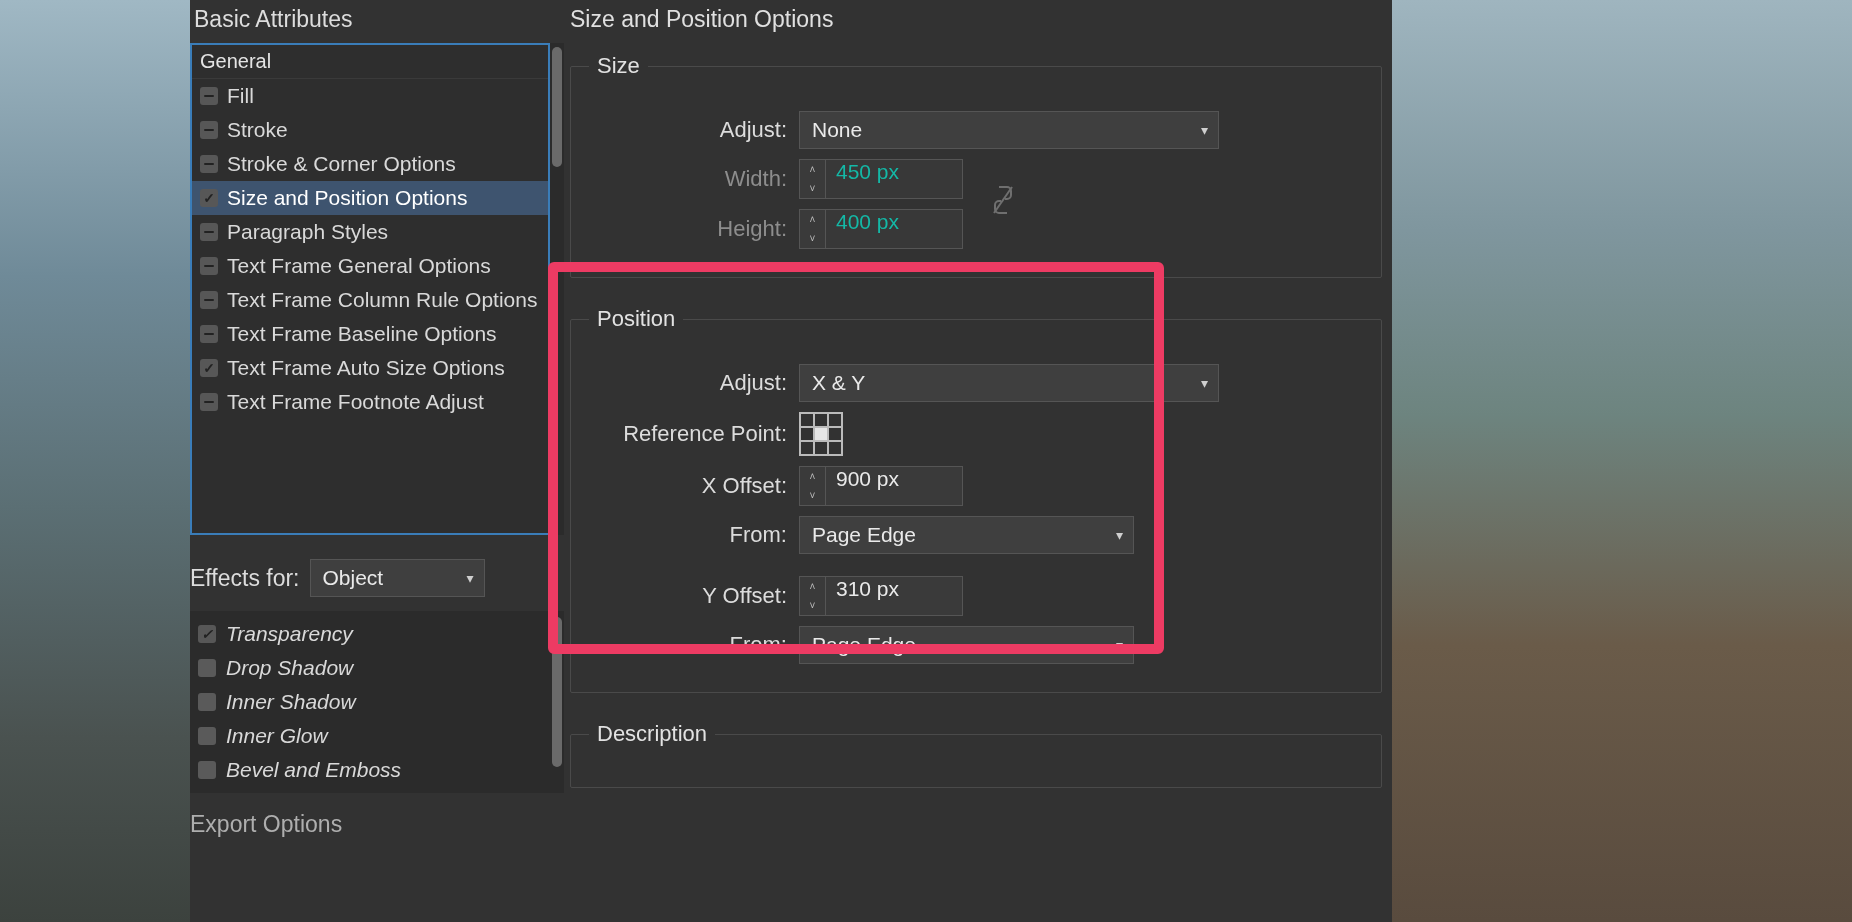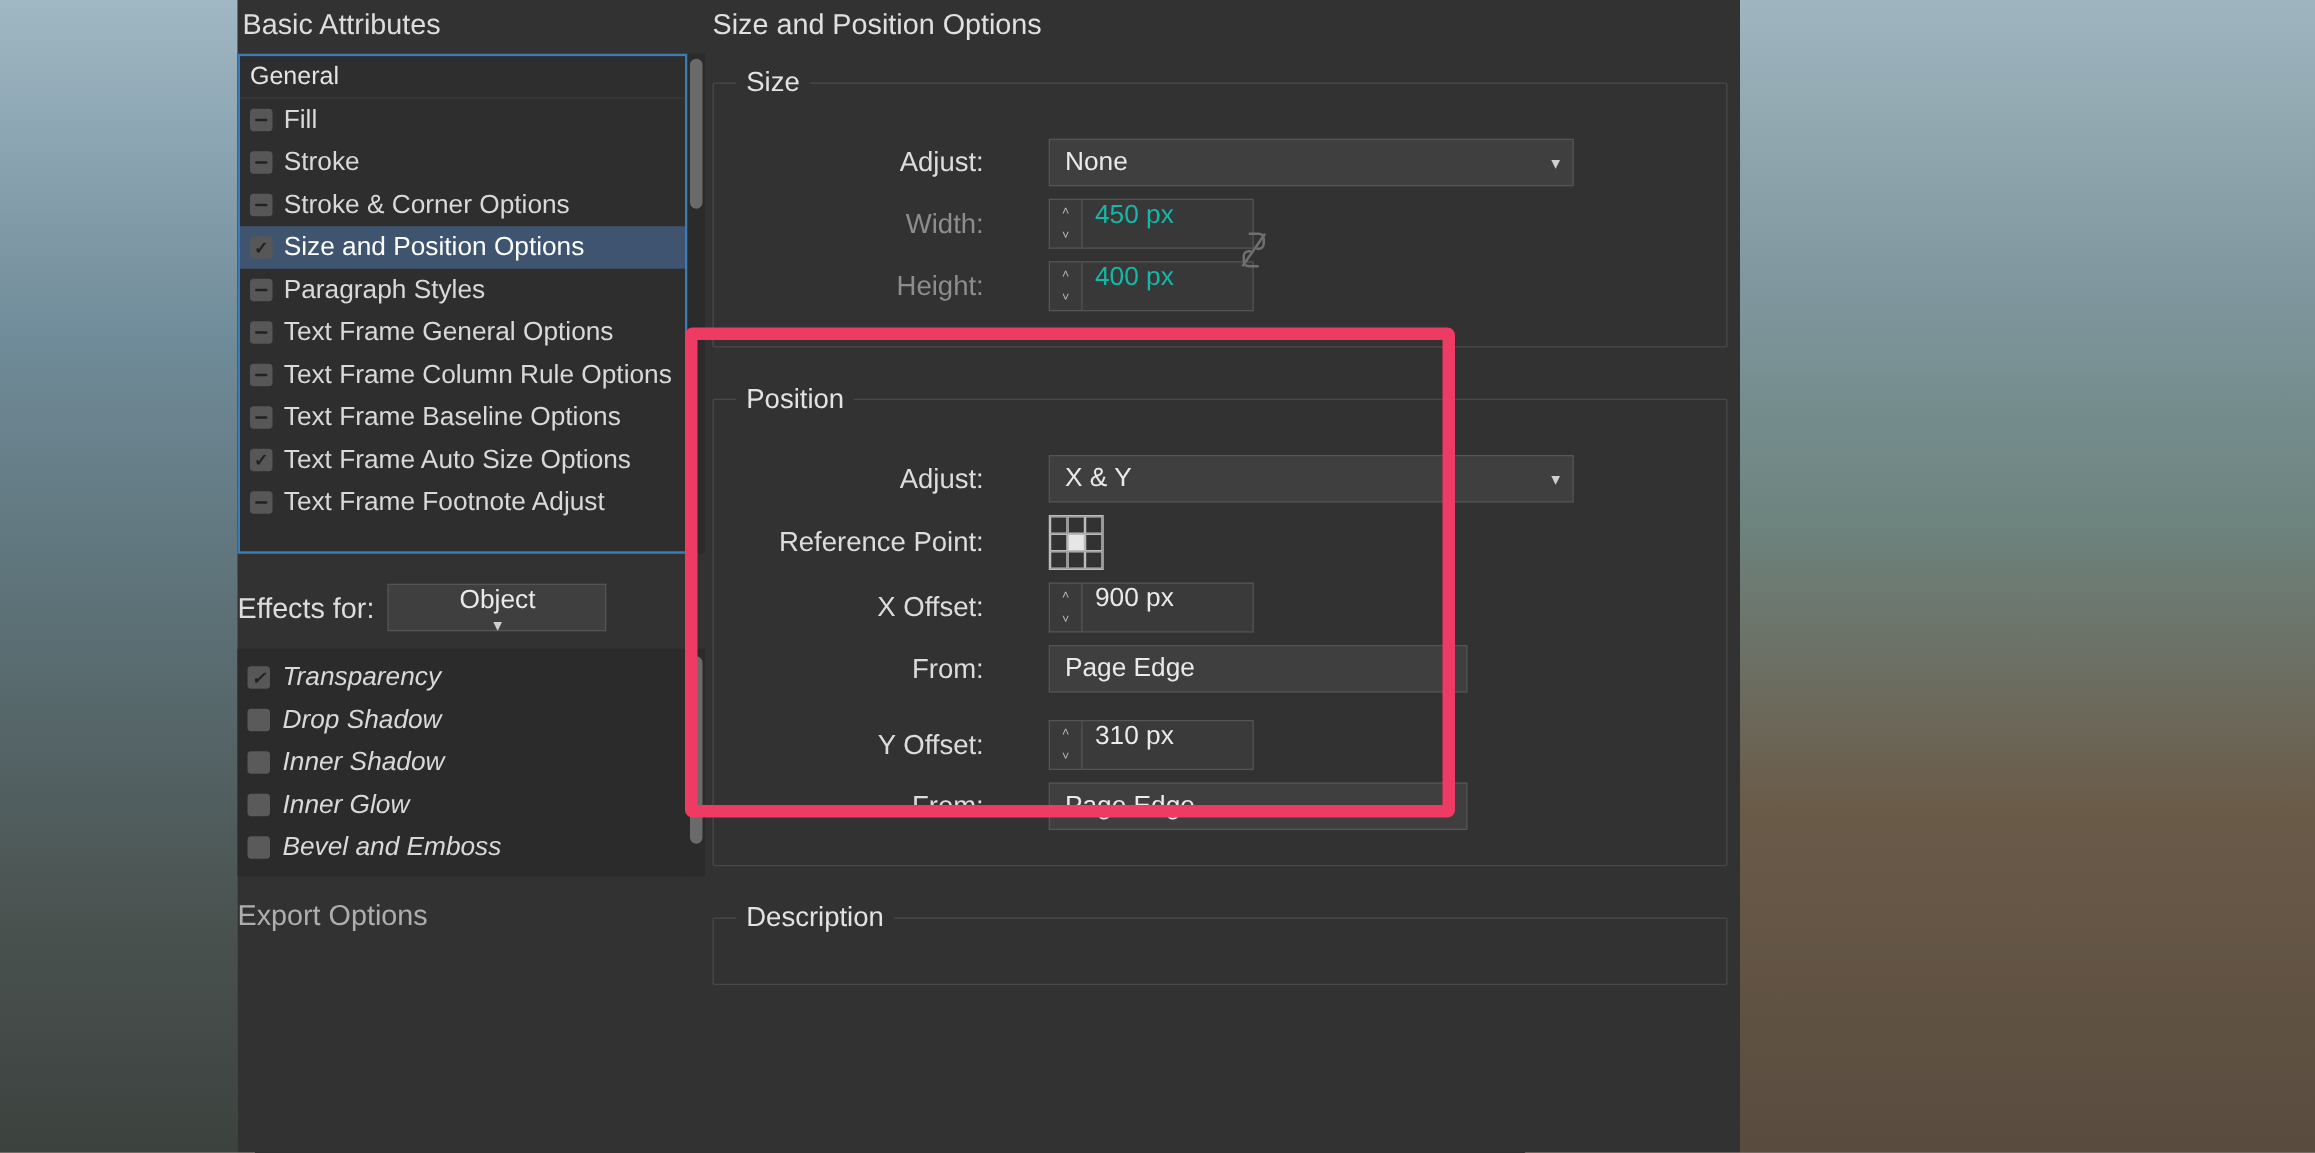--- a/index.html
+++ b/index.html
@@ -10,55 +10,55 @@
   .bg-left, .bg-right { position:absolute; top:0; bottom:0; z-index:0; }
   .bg-left { left:0; width:190px; background:linear-gradient(180deg,#a0b8c4 0%,#6f8a98 30%,#5b6f74 55%,#4a5250 80%,#3c423e 100%); }
   .bg-right { right:0; width:460px; background:linear-gradient(180deg,#9fb5bf 0%,#7f969e 25%,#6d847f 45%,#6a5b49 70%,#594b3e 100%); }
 
   .dialog { position:absolute; left:190px; top:0; right:460px; bottom:0; background:#323232; color:#d9d9d9; z-index:1; font-size:21px; display:flex; }
 
   
   .left-col { width:360px; padding:0 0 0 0; display:flex; flex-direction:column; }
   .sect-title { font-size:23px; color:#dddddd; padding:6px 4px 10px 4px; }
   .attr-listwrap { position:relative; margin-bottom:20px; }
-  .attr-list { border:2px solid #3a7db9; background:#2e2e2e; height:400px; overflow:hidden; }
+  .attr-list { border:2px solid #3a7db9; background:#2e2e2e; height:492px; overflow:hidden; }
   .attr-item { display:flex; align-items:center; gap:9px; padding:5px 8px; font-size:21px; color:#d9d9d9; white-space:nowrap; }
   .attr-item.selected { background:#3e546f; color:#fff; }
   .attr-item.top { background:#2e2e2e; padding-left:8px; font-size:20px; color:#e4e4e4; border-bottom:1px solid #3a3a3a; }
   .chk { width:18px; height:18px; border-radius:3px; background:#575757; display:inline-flex; align-items:center; justify-content:center; flex:none; }
   .chk.dash::after { content:""; width:10px; height:2.5px; background:#222; border-radius:1px; }
   .chk.on::after { content:"✓"; font-size:14px; color:#222; font-weight:800; }
   .chk.off { background:#5a5a5a; }
   .side-scroll { position:absolute; right:-14px; top:0; width:14px; height:100%; background:#2b2b2b; }
   .side-scroll .thumb { position:absolute; left:2px; right:2px; top:4px; height:120px; background:#6a6a6a; border-radius:5px; }
 
   .effects-row { display:flex; align-items:center; gap:10px; padding:4px 2px 14px 0; }
   .select { display:flex; align-items:center; justify-content:space-between; background:#3f3f3f; border:1px solid #555; height:38px; padding:0 10px 0 12px; color:#eaeaea; font-size:21px; }
   .select .chev { font-size:14px; color:#cfcfcf; }
-  .effects-row .select { width:175px;flex-direction:column; }
+  .effects-row .select { width:175px; }
 
   .fx-listwrap { position:relative; }
   .fx-list { background:#2b2b2b; padding:6px 0;font-style:italic; }
   .fx-item { display:flex; align-items:center; gap:10px; padding:5px 8px; font-size:21px; color:#d9d9d9; }
   .fx-scroll { position:absolute; right:-14px; top:0; width:14px; height:100%; background:#2b2b2b; }
   .fx-scroll .thumb { position:absolute; left:2px; right:2px; top:6px; height:150px; background:#6a6a6a; border-radius:5px; }
 
   .export-title { font-size:23px; color:#bcbcbc; padding:18px 4px 0 0; opacity:.9; }
 
   
   .right-col { flex:1; padding:0 0 0 20px; }
   .panel-title { font-size:23px; color:#e0e0e0; padding:6px 0 20px 0; }
 
   fieldset.group { border:1px solid #4a4a4a; border-radius:2px; margin:0 10px 28px 0; padding:22px 18px 18px 18px; position:relative; }
   fieldset.group legend { padding:0 8px; color:#e2e2e2; font-size:22px; }
 
   .row { display:flex; align-items:center; margin:10px 0; }
   .row .lbl { width:210px; text-align:right; padding-right:12px; color:#dcdcdc; font-size:22px; }
   .row.disabled .lbl { color:#8d8d8d; }
-  .row .ctrl { display:flex; align-items:center; gap:12px;margin-left:40px; }
+  .row .ctrl { display:flex; align-items:center; gap:12px; }
   .wide-select { width:420px; }
 
   .stepper { display:flex; align-items:stretch; }
   .step-btns { width:26px; background:#3a3a3a; border:1px solid #555; border-right:none; display:flex; flex-direction:column; }
   .step-btns span { flex:1; display:flex; align-items:center; justify-content:center; font-size:10px; color:#bdbdbd; }
   .step-input { width:138px; height:40px; background:#3a3a3a; border:1px solid #555; color:#eaeaea; padding:0 10px; font-size:21px; }
   .step-input.dis { color:#14b8a6; background:#383838; }
   .link-icon { width:28px; height:54px; display:flex; align-items:center; justify-content:center; color:#777; }
 
   .ref-grid { display:grid; grid-template-columns:repeat(3,14px); grid-template-rows:repeat(3,14px); gap:0; border:1px solid #bbb; }

